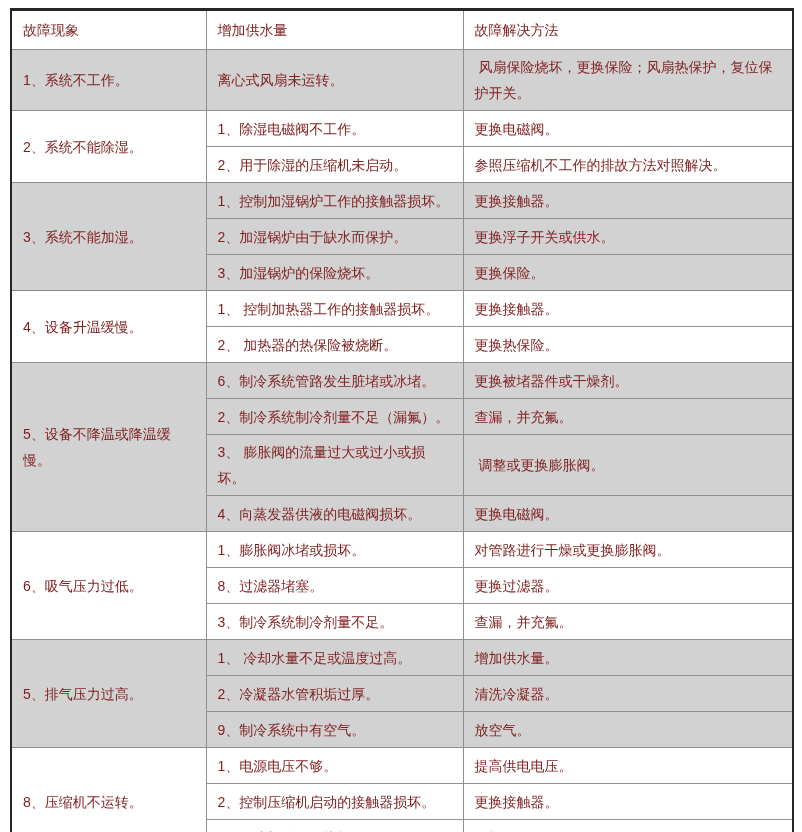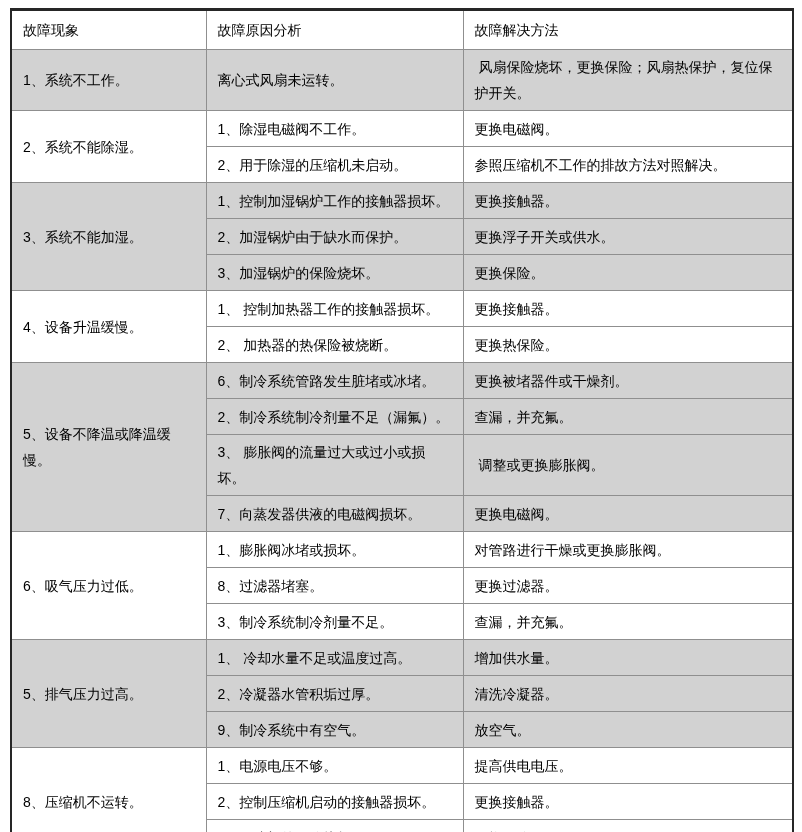--- a/index.html
+++ b/index.html
@@ -23,21 +23,21 @@
     border: 2px solid #262626;
     border-top-width: 3px;
   }
   table.fault-table col.c1 { width: 195px; }
   table.fault-table col.c2 { width: 257px; }
   table.fault-table col.c3 { width: 330px; }
   th, td {
     border: 1px solid #8f8f8f;
     font-size: 14px;
     font-weight: normal;
-    color: #000000;
+    color: #7f1d1d;
     text-align: left;
     vertical-align: middle;
     padding: 4px 10px 4px 11px;
     line-height: 26px;
     white-space: pre-wrap;
     overflow: hidden;
   }
   thead th {
     height: 30px;
     background: #ffffff;
@@ -62,21 +62,21 @@
 <div class="table-wrap">
   <table class="fault-table">
     <colgroup>
       <col class="c1">
         <col class="c2">
         <col class="c3">
     </colgroup>
     <thead>
       <tr>
         <th>故障现象</th>
-        <th>故障原因分析</th>
+        <th>增加供水量</th>
         <th>故障解决方法</th>
       </tr>
     </thead>
     <tbody>
         <tr class="shaded">
           <td rowspan="1" class="col-phenomenon">1、系统不工作。</td>
           <td class="sub">离心式风扇未运转。</td>
           <td class="sub"> 风扇保险烧坏，更换保险；风扇热保护，复位保护开关。</td>
         </tr>
         <tr>
@@ -117,21 +117,21 @@
         </tr>
         <tr class="shaded">
           <td class="sub">2、制冷系统制冷剂量不足（漏氟）。</td>
           <td class="sub">查漏，并充氟。</td>
         </tr>
         <tr class="shaded">
           <td class="sub">3、 膨胀阀的流量过大或过小或损坏。</td>
           <td class="sub"> 调整或更换膨胀阀。</td>
         </tr>
         <tr class="shaded">
-          <td class="sub">7、向蒸发器供液的电磁阀损坏。</td>
+          <td class="sub">4、向蒸发器供液的电磁阀损坏。</td>
           <td class="sub">更换电磁阀。</td>
         </tr>
         <tr>
           <td rowspan="3" class="col-phenomenon">6、吸气压力过低。</td>
           <td class="sub">1、膨胀阀冰堵或损坏。</td>
           <td class="sub">对管路进行干燥或更换膨胀阀。</td>
         </tr>
         <tr>
           <td class="sub">8、过滤器堵塞。</td>
           <td class="sub">更换过滤器。</td>

